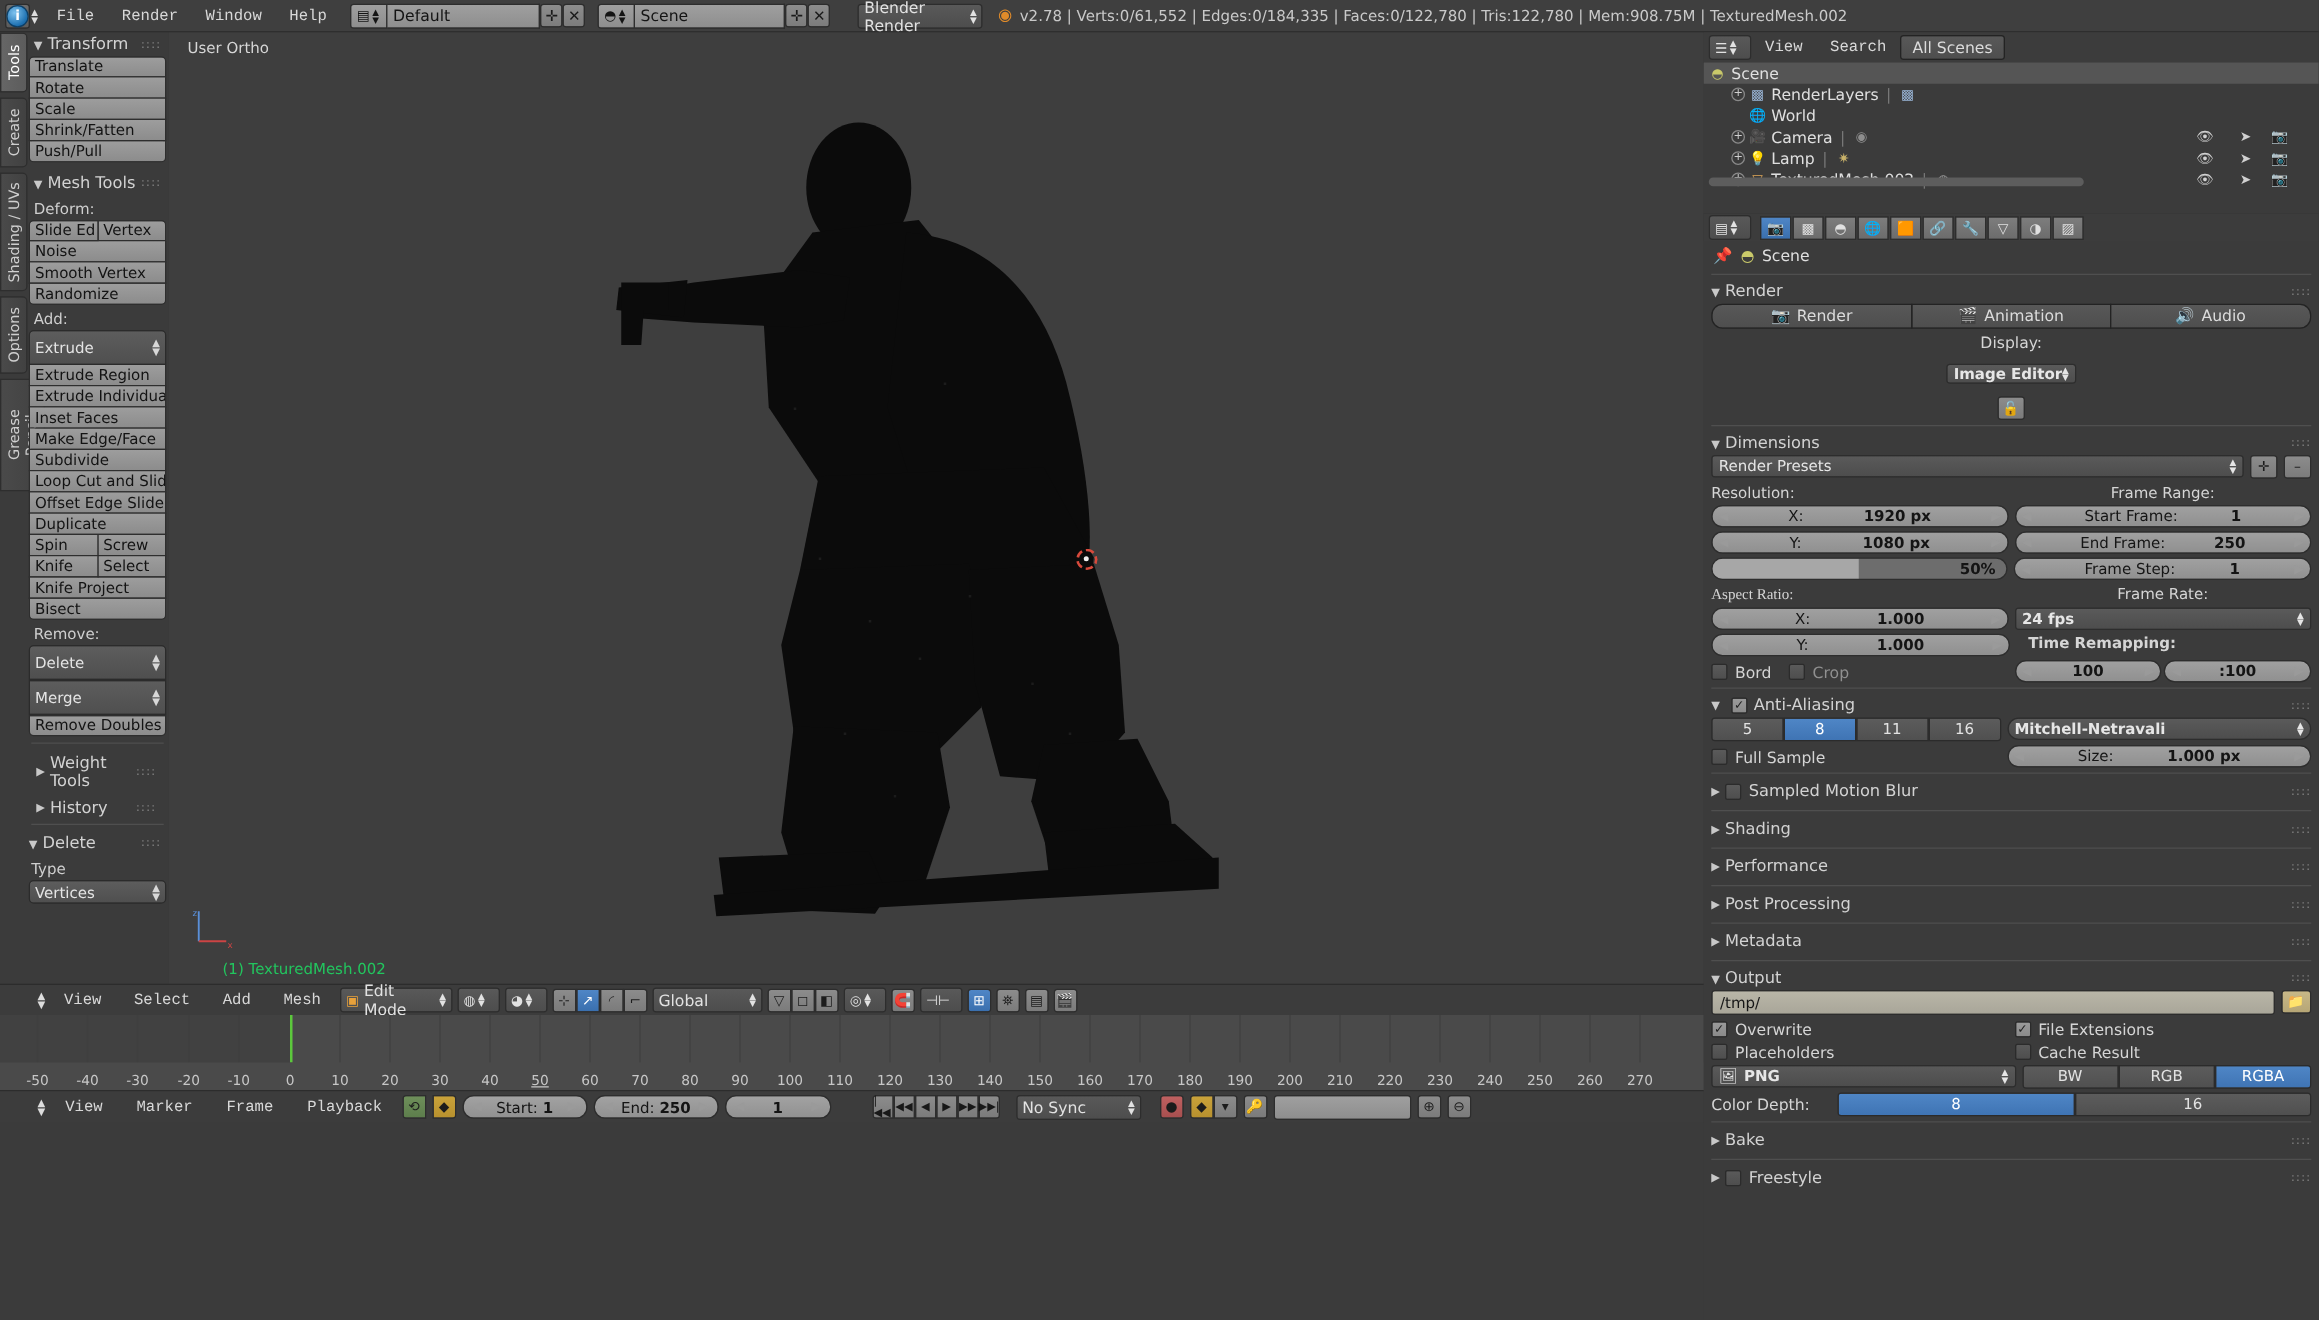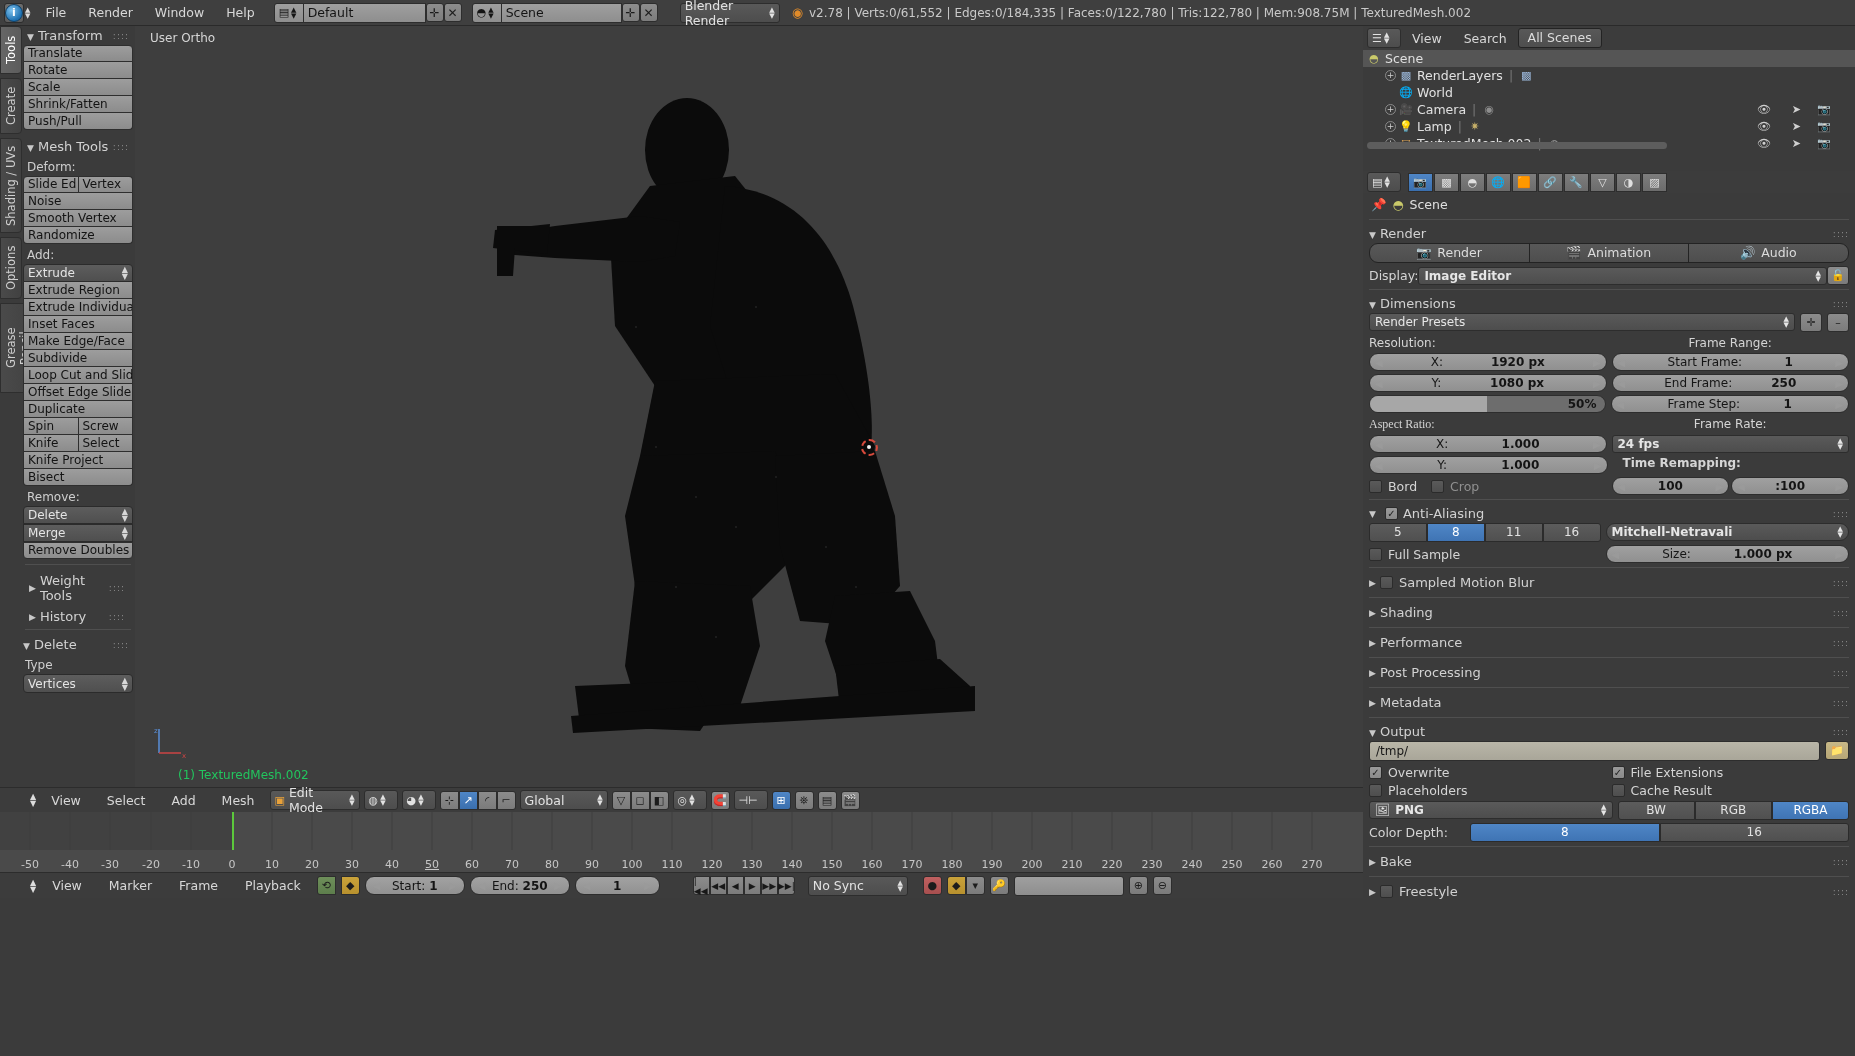--- a/index.html
+++ b/index.html
@@ -25,21 +25,21 @@
     line-height: 16px;
     display: flex; align-items: center;
     white-space: nowrap; overflow: hidden;
   }
   .btn.dark {
     background: linear-gradient(#585858, #4e4e4e);
     color: #dcdcdc;
     border: 1px solid #232323;
   }
   .btn.center { justify-content: center; }
-  .menu-item { padding: 0 11px; font-size: 12.5px; color: #d8d8d8; cursor: default; }
+  .menu-item { padding: 0 11px; font-size: 12.5px; color: #d8d8d8; cursor: default; font-family: Liberation Mono, monospace; }
   .panel-title {
     display: flex; align-items: center; justify-content: space-between;
     font-size: 13px; color: #d2d2d2; padding: 2px 6px;
   }
   .tri { font-size: 9px; margin-right: 4px; color: #c8c8c8; }
   .grip { color: #888; font-size: 9px; letter-spacing: 1px; }
   .spin-arrows { margin-left:auto; font-size: 8px; line-height: 7px; text-align:center; color:#d8d8d8;}
   .lr { color:#9a9a9a; font-size: 10px; }
 
   
@@ -107,21 +107,21 @@
     white-space: nowrap; overflow:hidden;
   }
   .tool-btn.first { border-radius: 4px 4px 0 0; }
   .tool-btn.last  { border-radius: 0 0 4px 4px; }
   .tool-btn.mid   { border-top: none; }
   .tool-row { display:flex; margin: 0 2px; }
   .tool-row .tool-btn { flex:1; margin:0; }
   .tool-dd {
     background: linear-gradient(#5d5d5d,#4f4f4f);
     border:1px solid #2b2b2b;
-    color:#e4e4e4; font-size:12px; height:18px;
+    color:#e4e4e4; font-size:12px; height:28px;
     display:flex; align-items:center; padding:0 4px; margin:0 2px;
   }
   .sublabel { color:#cfcfcf; font-size:12px; padding: 4px 6px 2px 6px; }
   .sep { height:1px; background:#4f4f4f; margin: 5px 4px; }
 
   
   #viewport {
     position:absolute; left:135px; top:26px; width:1228px; height:761px;
     background:#3e3e3e; overflow:hidden;
   }
@@ -755,21 +755,21 @@
         </div>
         <div class="btn dark center" style="flex:1;gap:5px;border-radius:0;margin-left:-6px;">
           <span>🎬</span>
           <span>Animation</span>
         </div>
         <div class="btn dark center" style="flex:1;gap:5px;border-radius:0 9px 9px 0;margin-left:-6px;">
           <span>🔊</span>
           <span>Audio</span>
         </div>
       </div>
-      <div class="prow" style="align-items:center;gap:0;">
+      <div class="prow" style="align-items:center;gap:10px;flex-direction:column;">
         <span style="color:#d5d5d5;font-size:12.5px;">Display:</span>
         <div class="fld dk" style="flex:1;border-radius:3px;">
           <span class="val">Image Editor</span>
           <span style="font-size:7px;line-height:6px;">▲<br>▼</span>
         </div>
         <div class="hicon" style="width:22px;">🔓</div>
       </div>
     </div>
     <div class="hline"></div>
 

